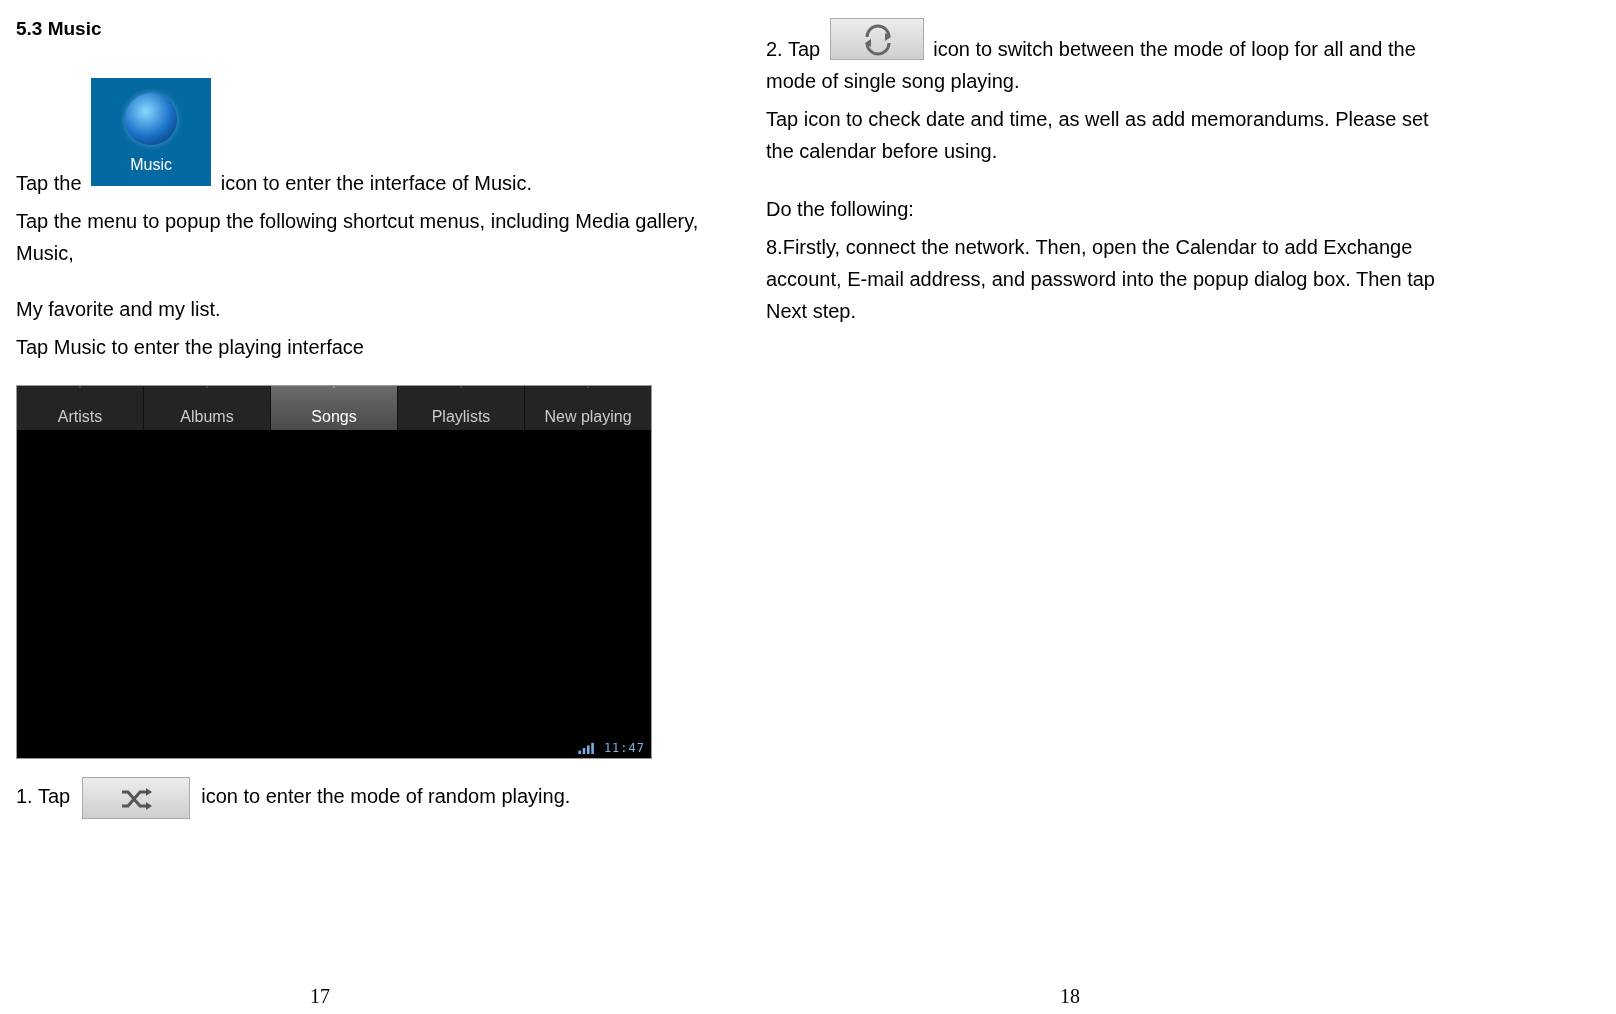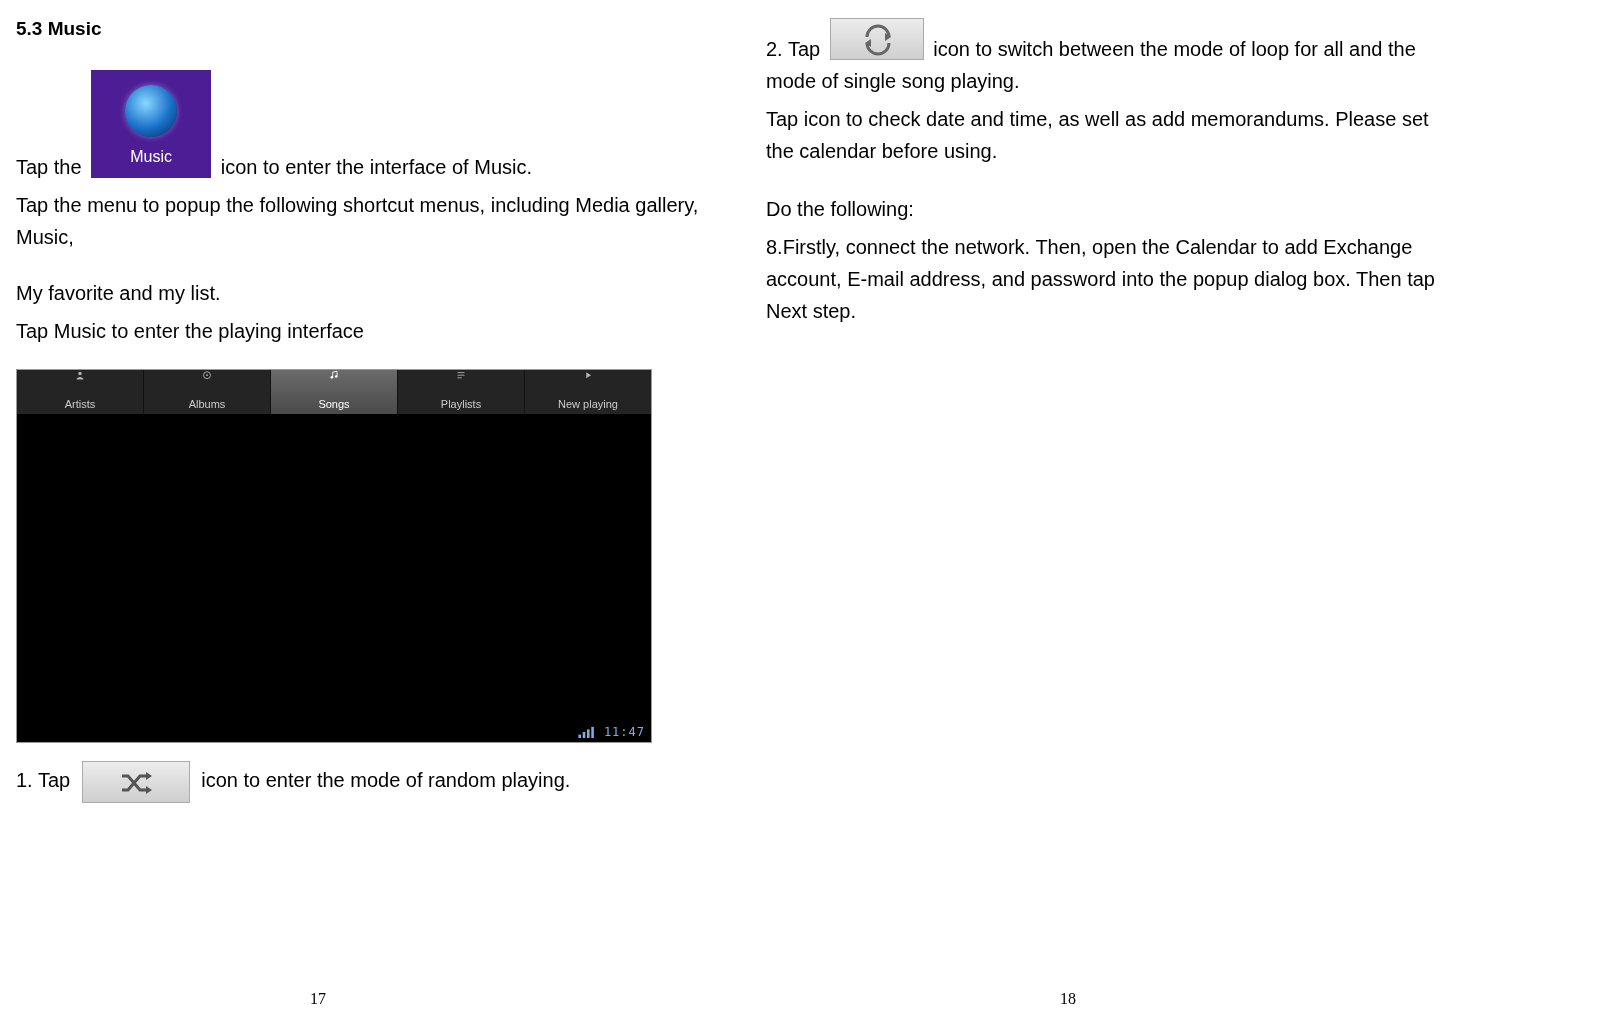--- a/index.html
+++ b/index.html
@@ -37,23 +37,23 @@
       line-height: 1.6;
     }
     .para {
       margin-bottom: 6px;
     }
     .inline-icon-music {
       display: inline-block;
       vertical-align: text-bottom;
       width: 120px;
       height: 108px;
-      background: #4c1d95;
-      position: relative;
-      margin: 0 4px;
+      background: #0369a1;
+      position: relative;
+      margin: 8px 4px;
     }
     .inline-icon-music .circle {
       position: absolute;
       top: 15px;
       left: 34px;
       width: 52px;
       height: 52px;
       border-radius: 50%;
       background: radial-gradient(circle at 40% 35%, #88d8ff 0%, #1a6fc9 55%, #083b6f 90%);
       box-shadow: 0 0 6px rgba(200,230,255,0.4);
@@ -162,21 +162,21 @@
       display: flex;
       height: 44px;
       background: #242424;
     }
     .mtab {
       flex: 1;
       display: flex;
       flex-direction: column;
       align-items: center;
       justify-content: flex-start;
-      font-size: 11px;
+      font-size: 16px;
       color: #ccc;
       border-right: 1px solid #111;
       gap: 16px;
     }
     .mtab:last-child { border-right: none; }
     .mtab.active {
       background: linear-gradient(to bottom, #6b6b6b, #4a4a4a);
       color: #fff;
     }
     .mtab .ticon {
@@ -197,21 +197,21 @@
       font-family: monospace;
       letter-spacing: 1px;
     }
     .statusbar .bars {
       width: 18px;
       height: 12px;
     }
     .page-number {
       position: absolute;
       bottom: 6px;
-      font-size: 16px;
+      font-size: 20px;
       font-family: "Times New Roman", serif;
       text-align: right;
     }
     .pn-left { left: 310px; }
     .pn-right { left: 1060px; }
   </style>
 </head>
 <body>
 
 <div class="page page-left">

